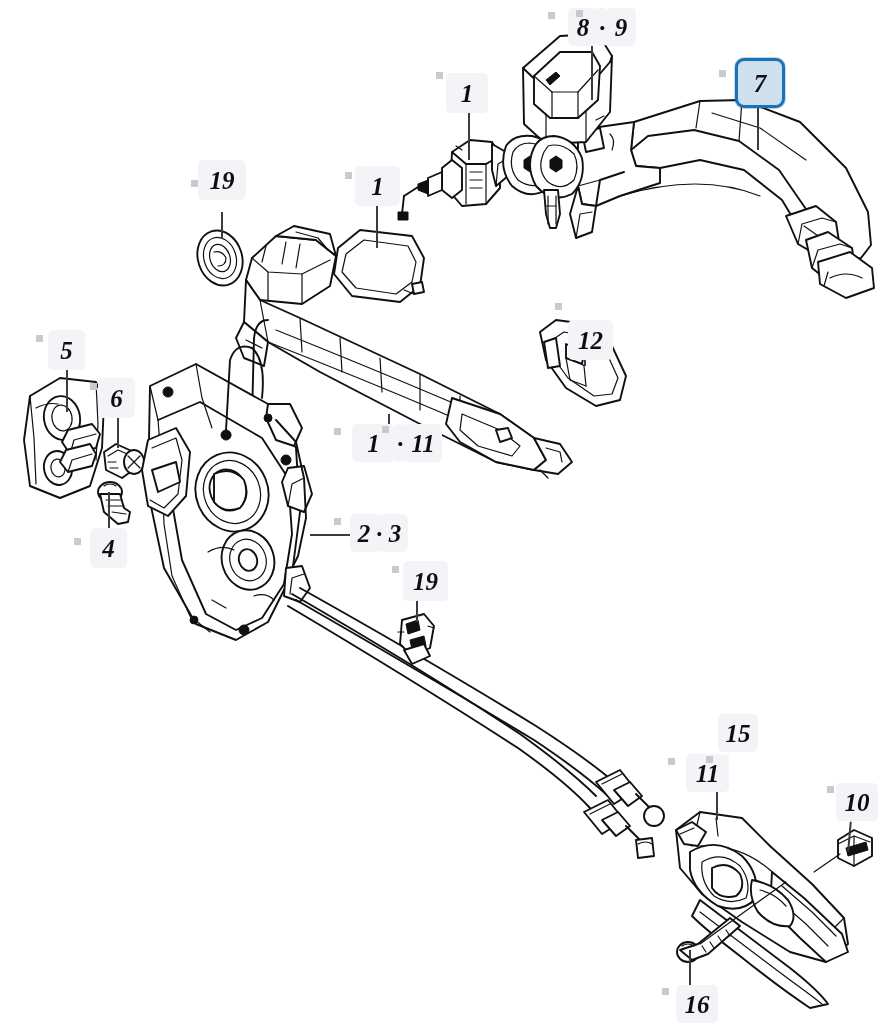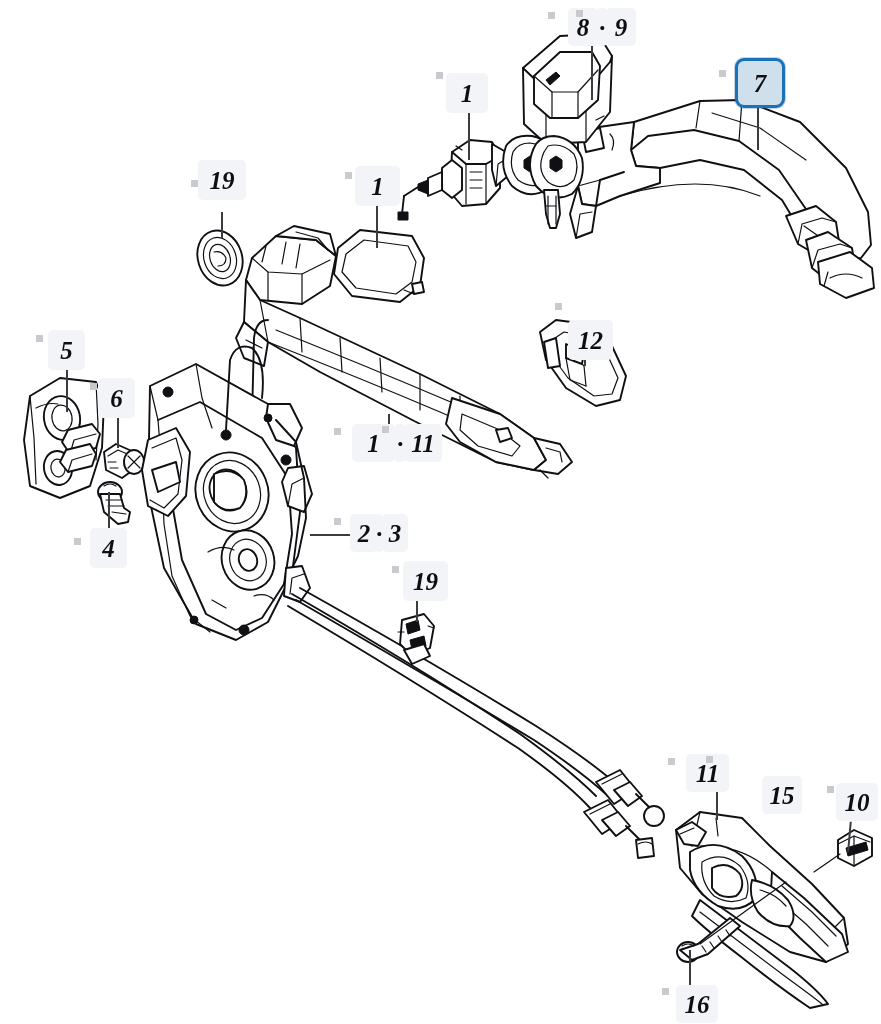--- a/index.html
+++ b/index.html
@@ -398,20 +398,20 @@
       <div class="label" style="left: 404px; top: 424px; width: 38px; height: 38px;">11</div>
       <div class="marker" style="left: 334px; top: 518px; background: rgb(201, 201, 207);"></div>
       <div class="label" style="left: 350px; top: 514px; width: 28px; height: 38px;">2</div>
       <div class="label" style="left: 374px; top: 514px; width: 10px; height: 38px;">·</div>
       <div class="label" style="left: 382px; top: 514px; width: 26px; height: 38px;">3</div>
       <div class="marker" style="left: 392px; top: 566px; background: rgb(201, 201, 207);"></div>
       <div class="label" style="left: 403px; top: 561px; width: 45px; height: 40px;">19</div>
       <div class="marker" style="left: 668px; top: 758px; background: rgb(201, 201, 207);"></div>
       <div class="label" style="left: 686px; top: 754px; width: 43px; height: 38px;">11</div>
       <div class="marker" style="left: 706px; top: 756px; background: rgb(201, 201, 207);"></div>
-      <div class="label" style="left: 718px; top: 776px; width: 40px; height: 38px; margin-left: 44px;">15</div>
+      <div class="label" style="left: 718px; top: 714px; width: 40px; height: 38px;">15</div>
       <div class="marker" style="left: 827px; top: 786px; background: rgb(201, 201, 207);"></div>
       <div class="label" style="left: 836px; top: 783px; width: 42px; height: 38px;">10</div>
       <div class="marker" style="left: 662px; top: 988px; background: rgb(201, 201, 207);"></div>
       <div class="label" style="left: 676px; top: 985px; width: 42px; height: 38px;">16</div>
     </div>
 
 </div>
 
 </body></html>

